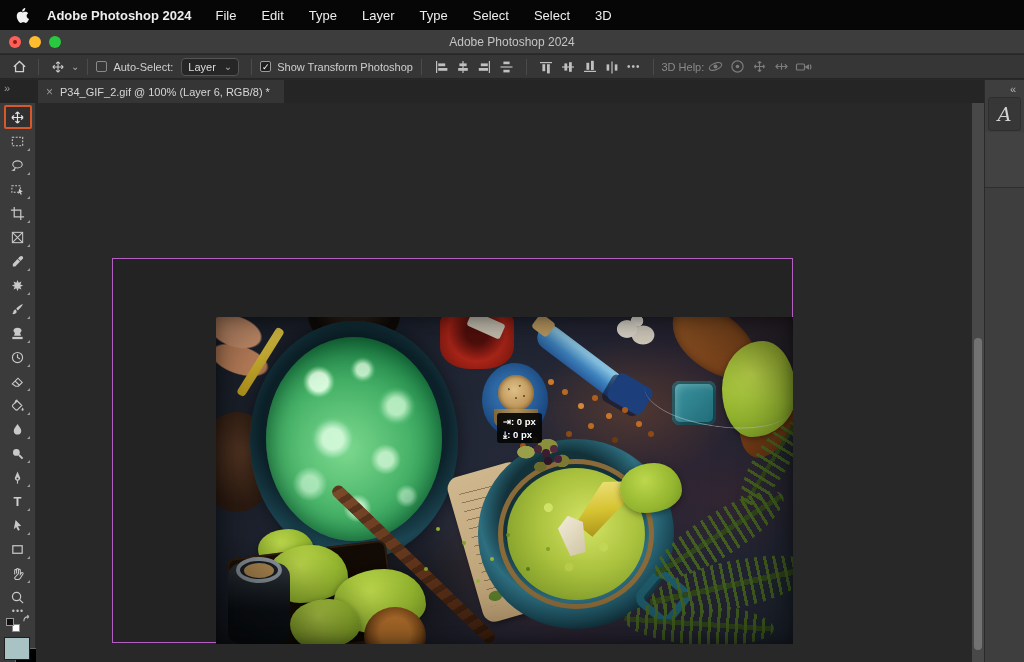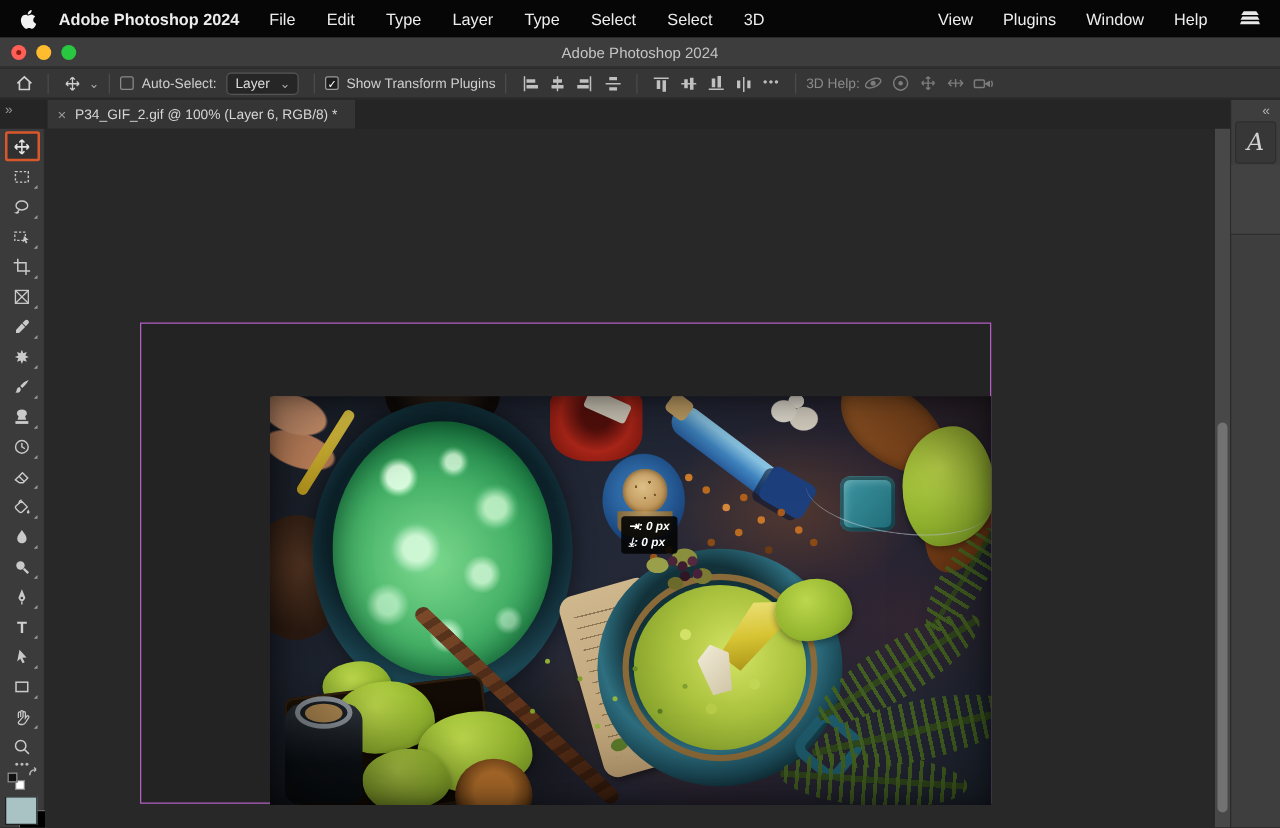--- a/index.html
+++ b/index.html
@@ -67,21 +67,21 @@
   .tb-more { position:absolute; left:0; width:36px; bottom:46px; text-align:center; color:#bdbdbd;
     font-size:9px; letter-spacing:1px; }
   .mini-colors { position:absolute; left:6px; bottom:30px; width:14px; height:14px; }
   .mini-bg { position:absolute; right:0; bottom:0; width:8px; height:8px; background:#fff; border:1px solid #888; }
   .mini-fg { position:absolute; left:0; top:0; width:8px; height:8px; background:#111; border:1px solid #999; }
   .swap-arrow { position:absolute; left:22px; bottom:34px; }
   .swatches { position:absolute; left:0; bottom:0; width:36px; height:34px; }
   .sw-bg { position:absolute; left:15px; bottom:-6px; width:22px; height:20px; background:#000; border:1px solid #666; }
   .sw-fg { position:absolute; left:4px; bottom:2px; width:26px; height:23px; border:1px solid #1f1f1f; z-index:2; }
 
-  .canvas-area { position:absolute; left:36px; top:103px; right:52px; bottom:0; background:#282828; overflow:hidden;font-style:italic; }
+  .canvas-area { position:absolute; left:36px; top:103px; right:52px; bottom:0; background:#282828; overflow:hidden; }
   .scroll-col { position:absolute; right:40px; top:103px; width:12px; bottom:0; background:#484848; }
   .scroll-thumb { position:absolute; left:2px; top:235px; width:8px; height:312px; border-radius:4px; background:#727272; }
 
   .dock { position:absolute; right:0; top:80px; width:40px; bottom:0; background:#3e3e3e; border-left:1px solid #2a2a2a; }
   .dock-collapse { position:absolute; top:3px; right:8px; color:#b5b5b5; font-size:11px; }
   .dock-tile { position:absolute; top:17px; left:3px; right:3px; height:34px; background:#373737;
     border:1px solid #2e2e2e; border-radius:3px; display:flex; align-items:center; justify-content:center;
     color:#d2d2d2; font-family:"DejaVu Serif", serif; font-style:italic; font-size:19px; }
   .dock-tile2 { position:absolute; top:52px; left:0; right:0; height:56px; background:#424242;
     border-bottom:1px solid #2e2e2e; }
@@ -255,35 +255,20 @@
     <span class="mb-app">Adobe Photoshop 2024</span>
     <span class="mb-item">File</span>
     <span class="mb-item">Edit</span>
     <span class="mb-item">Type</span>
     <span class="mb-item">Layer</span>
     <span class="mb-item">Type</span>
     <span class="mb-item">Select</span>
     <span class="mb-item">Select</span>
     <span class="mb-item">3D</span>
     <span class="mb-spacer"></span>
-    <span class="mb-right">
-      <span class="mb-item">View</span>
-      <span class="mb-item">Plugins</span>
-      <span class="mb-item">Window</span>
-      <span class="mb-item">Help</span>
-      <span>
-        <svg width="20" height="16" viewBox="0 0 20 16">
-            <g fill="#e8e8e8">
-              <path d="M5 3h10l2 3H3z"></path>
-              <path d="M4 7.2h12l1.6 2.6H2.4z"></path>
-              <path d="M3 11h14l1 2.4H2z"></path>
-            </g>
-          </svg>
-      </span>
-    </span>
   </div>
 
   <div class="titlebar">
     <div class="lights">
       <span class="light red"></span>
       <span class="light yellow"></span>
       <span class="light green"></span>
     </div>
     <span class="tb-title">Adobe Photoshop 2024</span>
   </div>
@@ -303,21 +288,21 @@
     <span class="chev">⌄</span>
     <span class="ob-sep"></span>
     <span class="cb"></span>
     <span class="obtxt">Auto-Select:</span>
     <span class="dd">
       <span>Layer</span>
       <span class="chev">⌄</span>
     </span>
     <span class="ob-sep"></span>
     <span class="cb on">✓</span>
-    <span class="obtxt">Show Transform Plugins</span>
+    <span class="obtxt">Show Transform Photoshop</span>
     <span class="ob-sep"></span>
     <span class="ob-ic">
       <svg width="14" height="14" viewBox="0 0 14 14">
           <g fill="#c0c0c0">
             <path d="M2 1h1.2v12H2z"></path>
             <rect x="4.2" y="3.4" width="7" height="2.8"></rect>
             <rect x="4.2" y="8" width="9.2" height="2.8"></rect>
           </g>
         </svg>
     </span>

